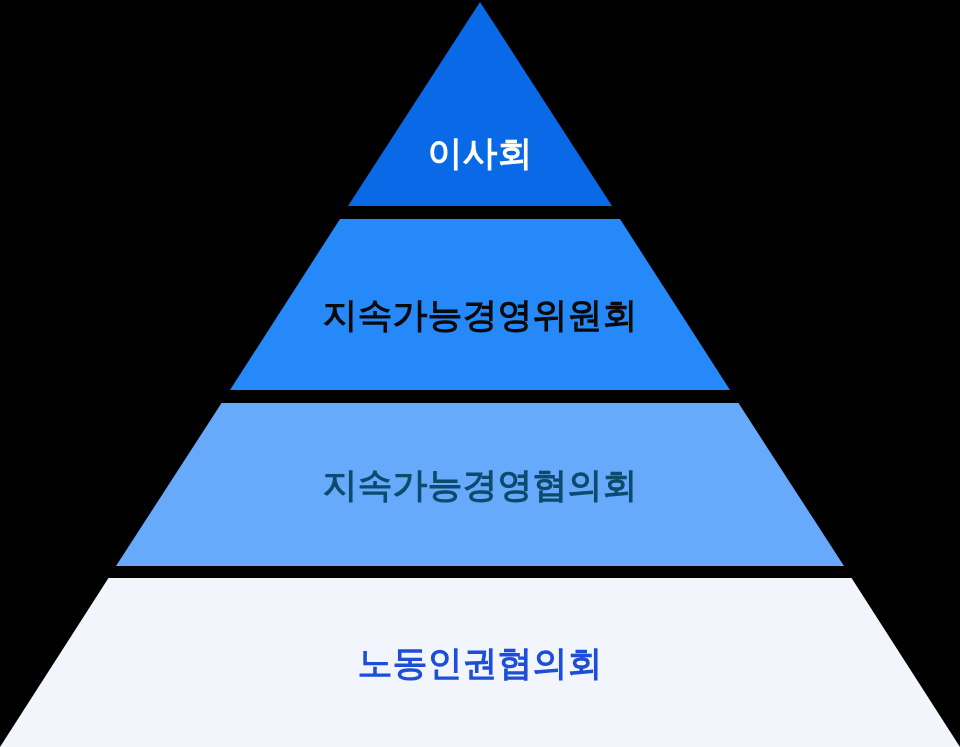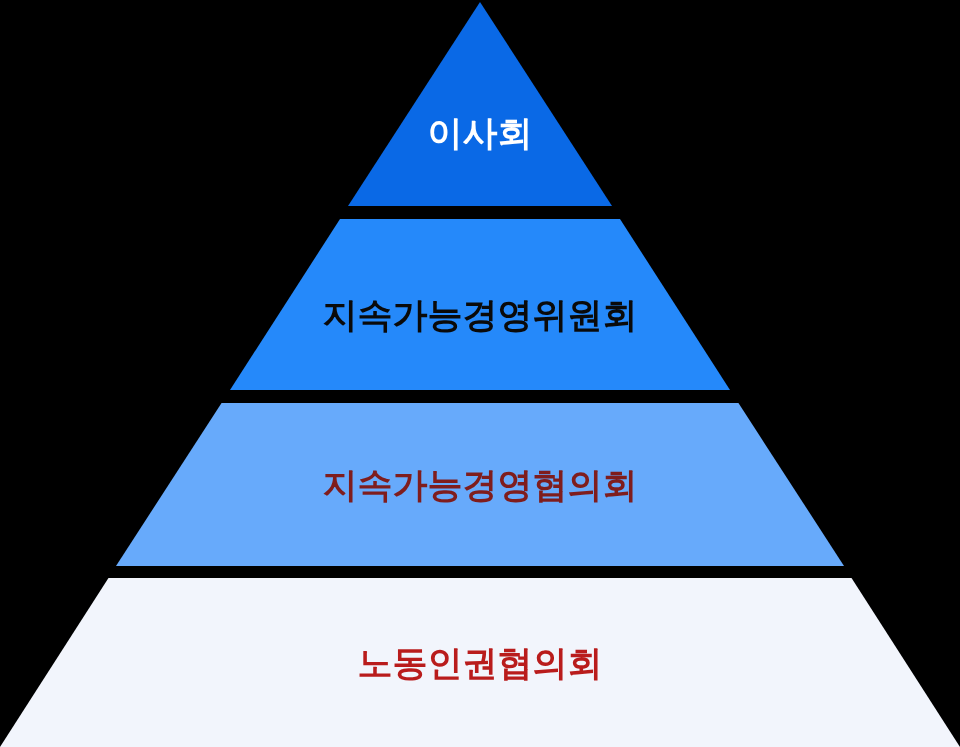--- a/index.html
+++ b/index.html
@@ -26,21 +26,21 @@
     font-weight: 700;
     letter-spacing: 0px;
     white-space: nowrap;
     line-height: 1;
   }
   
   .level-1 {
     left: 348px; top: 2px; width: 264px; height: 204px;
     clip-path: polygon(50% 0, 100% 100%, 0 100%);
     align-items: flex-end;
-    padding-bottom: 56px;
+    padding-bottom: 36px;
     box-sizing: border-box;
   }
   
   .level-2 {
     left: 230px; top: 219px; width: 500px; height: 171px;
     clip-path: polygon(22% 0, 78% 0, 100% 100%, 0 100%);
   }
   
   .level-3 {
     left: 116px; top: 403px; width: 728px; height: 163px;
@@ -59,20 +59,20 @@
 
   <div class="level level-1" style="background: rgb(10, 105, 230);">
     <span class="level-label" style="color: rgb(255, 255, 255);">이사회</span>
   </div>
 
   <div class="level level-2" style="background: rgb(37, 137, 250);">
     <span class="level-label" style="color: rgb(10, 10, 10); margin-top: 20px;">지속가능경영위원회</span>
   </div>
 
   <div class="level level-3" style="background: rgb(103, 170, 251);">
-    <span class="level-label" style="color: #7f1d1d;">지속가능경영협의회</span>
+    <span class="level-label" style="color: #0c4a6e;">지속가능경영협의회</span>
   </div>
 
   <div class="level level-4" style="background: rgb(242, 245, 252);">
-    <span class="level-label" style="color: #b91c1c;">노동인권협의회</span>
+    <span class="level-label" style="color: #1d4ed8;">노동인권협의회</span>
   </div>
 
 </div>
 
 </body></html>

